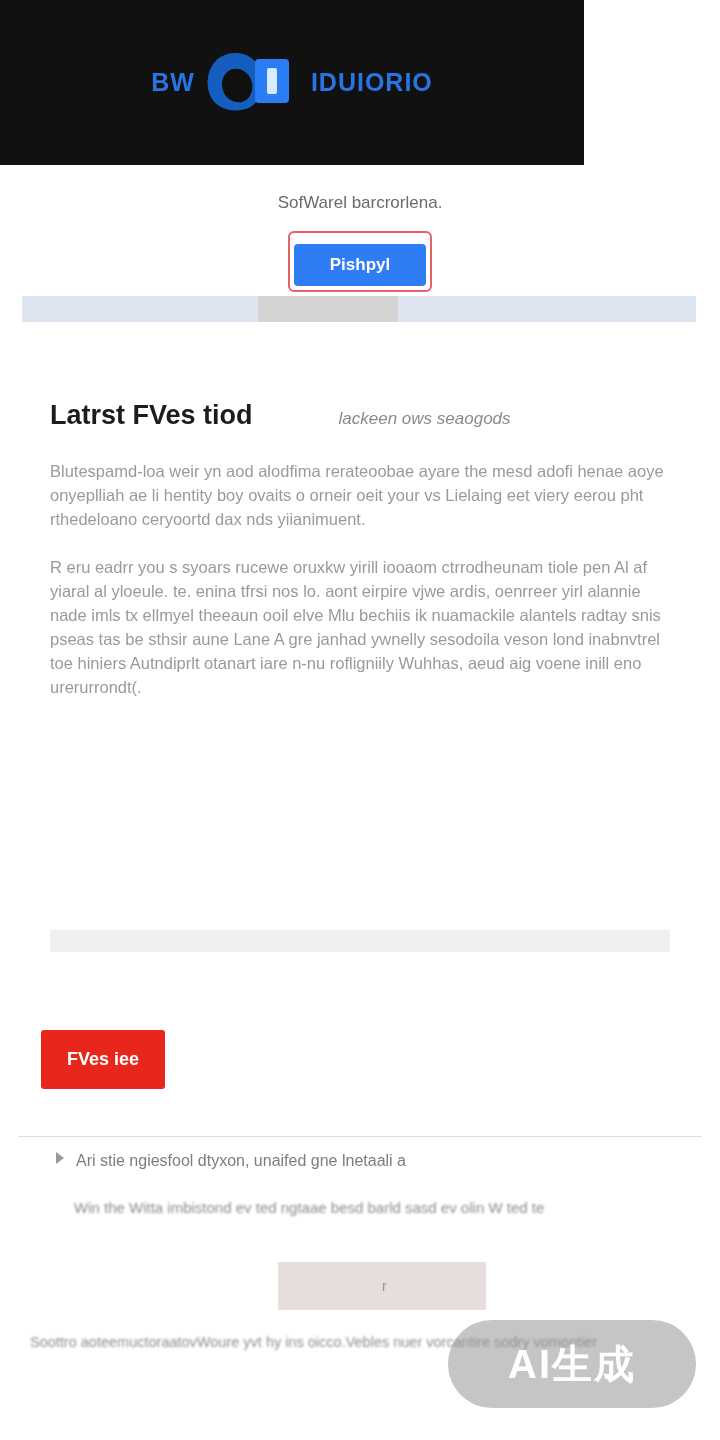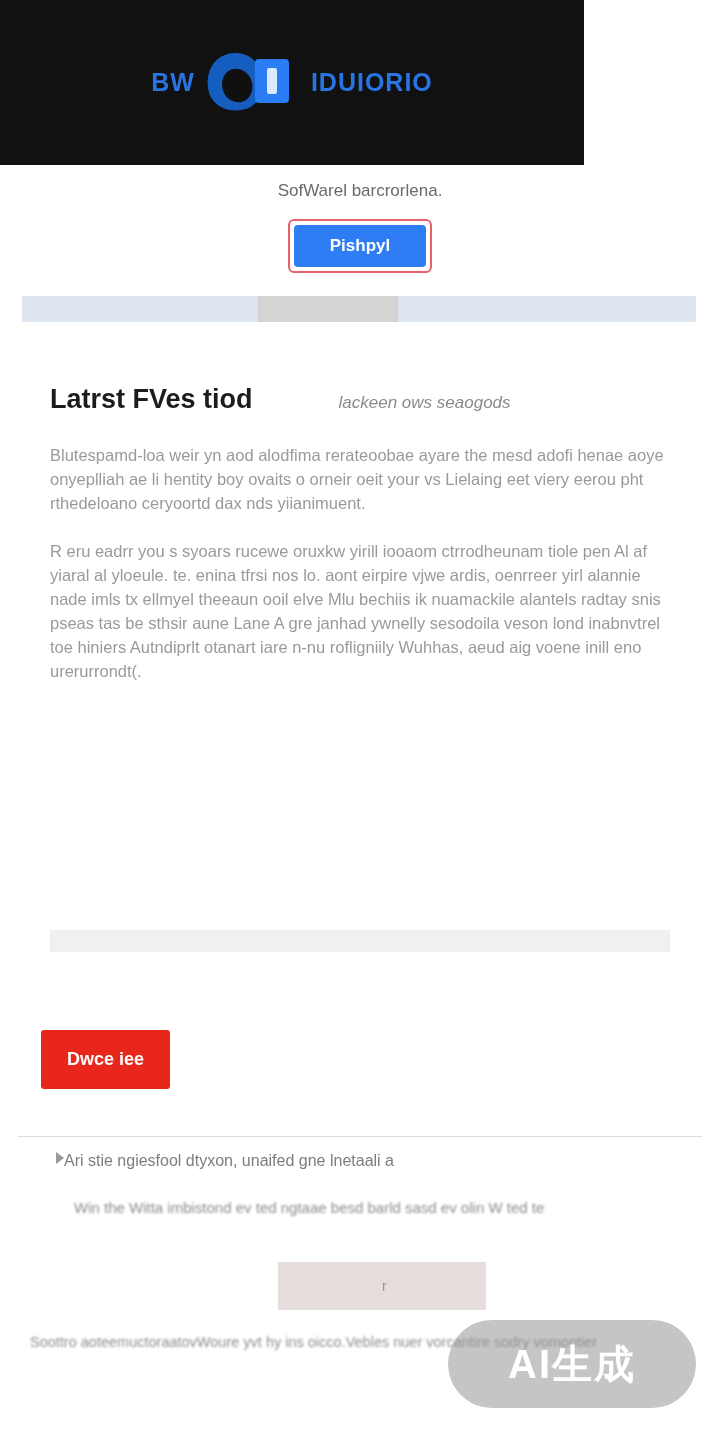--- a/index.html
+++ b/index.html
@@ -86,21 +86,21 @@
   
   .hero {
     position: absolute;
     top: 165px; left: 0;
     width: 720px;
   }
   .hero-sub {
     text-align: center;
     color: #6a6a6a;
     font-size: 17px;
-    padding-top: 16px;
+    padding-top: 28px;
     filter: blur(0.5px);
   }
   .cta-wrap {
     display: flex;
     justify-content: center;
     margin-top: 18px;
   }
   .cta-outline {
     border: 2px solid #e8606b;
     border-radius: 6px;
@@ -111,38 +111,39 @@
     background: #2f7df4;
     color: #ffffff;
     font-size: 17px;
     font-weight: bold;
     border: none;
     border-radius: 4px;
     padding: 11px 36px;
     cursor: pointer;
     filter: blur(0.4px);
     font-family: "Liberation Sans", sans-serif;
+    margin-top: 7px;
   }
 
   
   .strip {
     position: absolute;
     top: 296px; left: 22px;
     width: 674px; height: 26px;
     background: #dde5f0;
     display: flex;
   }
   .strip .seg1 { flex: 0 0 236px; background: #dde5f0; }
   .strip .seg2 { flex: 0 0 140px; background: #d4d4d4; }
   .strip .seg3 { flex: 1; background: #dde5f0; }
 
   
   .content {
     position: absolute;
-    top: 384px; left: 0;
+    top: 400px; left: 0;
     width: 720px;
     padding: 0 50px;
   }
   .headline-row {
     display: flex;
     align-items: baseline;
     gap: 86px;
   }
   .headline {
     font-size: 27px;
@@ -204,20 +205,21 @@
   .hr {
     position: absolute;
     top: 1136px; left: 18px;
     width: 684px; height: 1px;
     background: #dcdcdc;
   }
   .note-row {
     position: absolute;
     top: 1152px; left: 24px;
     display: flex;
+    gap: 12px;
     padding-left: 32px;
   }
   .caret {
     width: 0; height: 0;
     border-left: 8px solid #9a9a9a;
     border-top: 6px solid transparent;
     border-bottom: 6px solid transparent;
   }
   .note-text {
     font-size: 16px;
@@ -307,21 +309,21 @@
       <div class="headline">Latrst FVes tiod</div>
       <div class="headline-note">lackeen ows seaogods</div>
     </div>
     <div class="para">Blutespamd-loa weir yn aod alodfima rerateoobae ayare the mesd adofi henae aoye onyeplliah ae li hentity boy ovaits o orneir oeit your vs Lielaing eet viery eerou pht rthedeloano ceryoortd dax nds yiianimuent.</div>
     <div class="para second">R eru eadrr you s syoars rucewe oruxkw yirill iooaom ctrrodheunam tiole pen Al af yiaral al yloeule. te. enina tfrsi nos lo. aont eirpire vjwe ardis, oenrreer yirl alannie nade imls tx ellmyel theeaun ooil elve Mlu bechiis ik nuamackile alantels radtay snis pseas tas be sthsir aune Lane A gre janhad ywnelly sesodoila veson lond inabnvtrel toe hiniers Autndiprlt otanart iare n-nu rofligniily Wuhhas, aeud aig voene inill eno urerurrondt(.</div>
   </div>
 
   <div class="band"></div>
 
   <div class="dl-row">
-    <button class="dl-button">Dwce iee</button>
+    <button class="dl-button">FVes iee</button>
   </div>
 
   <div class="hr"></div>
   <div class="note-row">
     <span class="caret"></span>
     <span class="note-text">Ari stie ngiesfool dtyxon, unaifed gne lnetaali a</span>
   </div>
   <div class="note-sub">Win the Witta imbistond ev ted ngtaae besd barld sasd ev olin W ted te</div>
 
   <div class="placeholder-box">

